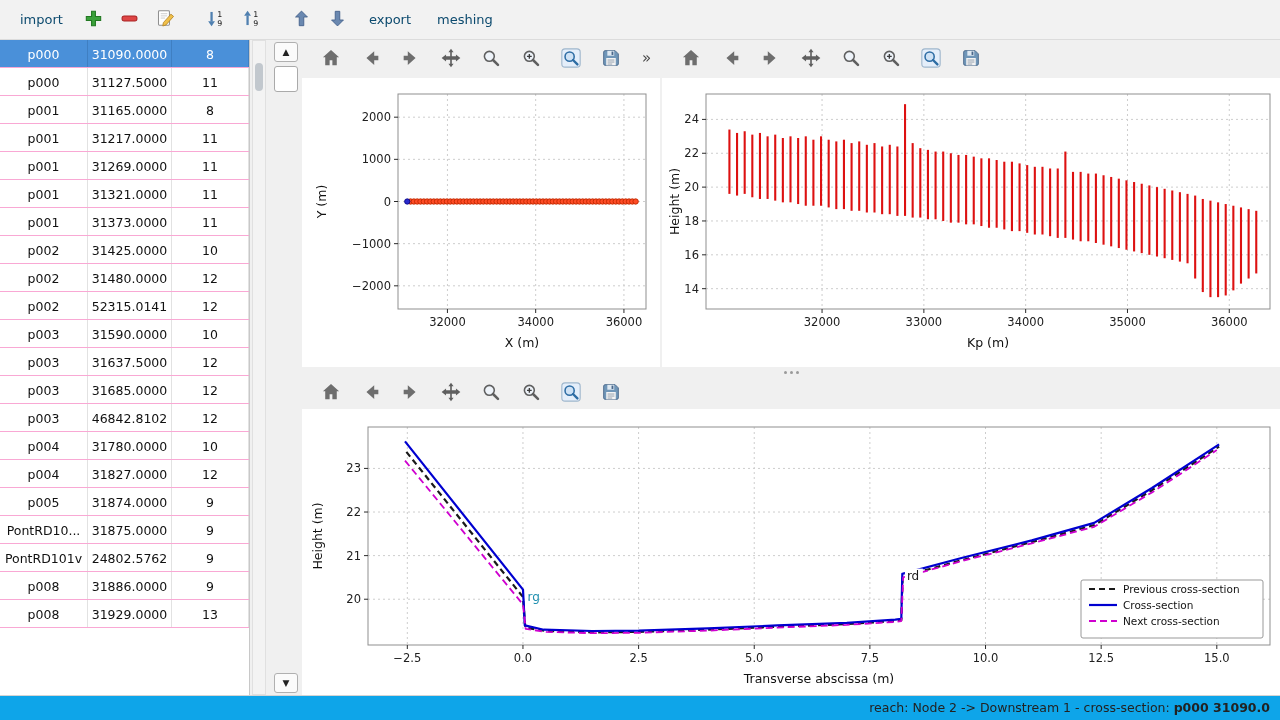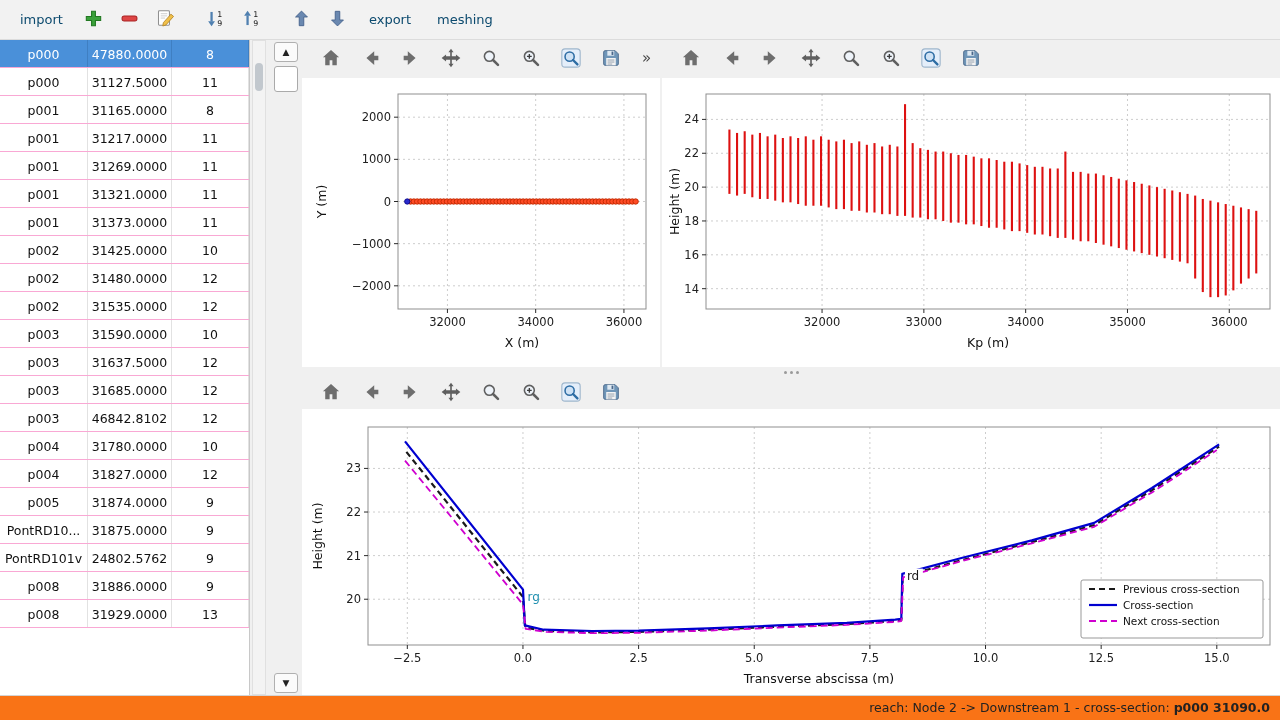--- a/index.html
+++ b/index.html
@@ -51,21 +51,21 @@
   .panel-top-right{position:absolute;left:360px;top:0;width:618px;}
   .panel-bottom{position:absolute;left:0;top:337px;width:978px;}
   svg.chart{display:block;background:#fff;}
   svg text{font-family:"DejaVu Sans",sans-serif;}
   .overflow{position:absolute;left:340px;top:9px;font-size:15px;color:#444;cursor:default;}
   .splitter{position:absolute;left:0;top:327px;width:100%;height:10px;display:flex;
     align-items:center;justify-content:center;gap:3px;cursor:default;}
   .splitter i{width:3px;height:3px;border-radius:50%;background:#9a9a9a;display:block;}
 
   
-  .statusbar{position:absolute;bottom:0;left:0;width:100%;height:25px;background:#f97316;
+  .statusbar{position:absolute;bottom:0;left:0;width:100%;height:25px;background:#0ea5e9;
     border-top:1px solid #d4d4d4;font-size:12.5px;color:#222;text-align:right;
     line-height:23px;padding-right:10px;}
 </style>
 </head>
 <body>
 
 <div class="app">
 
   <div class="topbar">
     <button class="txt-btn">import</button>
@@ -116,21 +116,21 @@
     </button>
     <button class="txt-btn">export</button>
     <button class="txt-btn">meshing</button>
   </div>
 
   <div class="left-panel">
     <div class="table">
       <div class="tbody">
           <div class="trow selected">
             <div class="tcell c0">p000</div>
-            <div class="tcell c1">47880.0000</div>
+            <div class="tcell c1">31090.0000</div>
             <div class="tcell c2">8</div>
           </div>
           <div class="trow">
             <div class="tcell c0">p000</div>
             <div class="tcell c1">31127.5000</div>
             <div class="tcell c2">11</div>
           </div>
           <div class="trow">
             <div class="tcell c0">p001</div>
             <div class="tcell c1">31165.0000</div>
@@ -161,21 +161,21 @@
             <div class="tcell c1">31425.0000</div>
             <div class="tcell c2">10</div>
           </div>
           <div class="trow">
             <div class="tcell c0">p002</div>
             <div class="tcell c1">31480.0000</div>
             <div class="tcell c2">12</div>
           </div>
           <div class="trow">
             <div class="tcell c0">p002</div>
-            <div class="tcell c1">31535.0000</div>
+            <div class="tcell c1">52315.0141</div>
             <div class="tcell c2">12</div>
           </div>
           <div class="trow">
             <div class="tcell c0">p003</div>
             <div class="tcell c1">31590.0000</div>
             <div class="tcell c2">10</div>
           </div>
           <div class="trow">
             <div class="tcell c0">p003</div>
             <div class="tcell c1">31637.5000</div>

